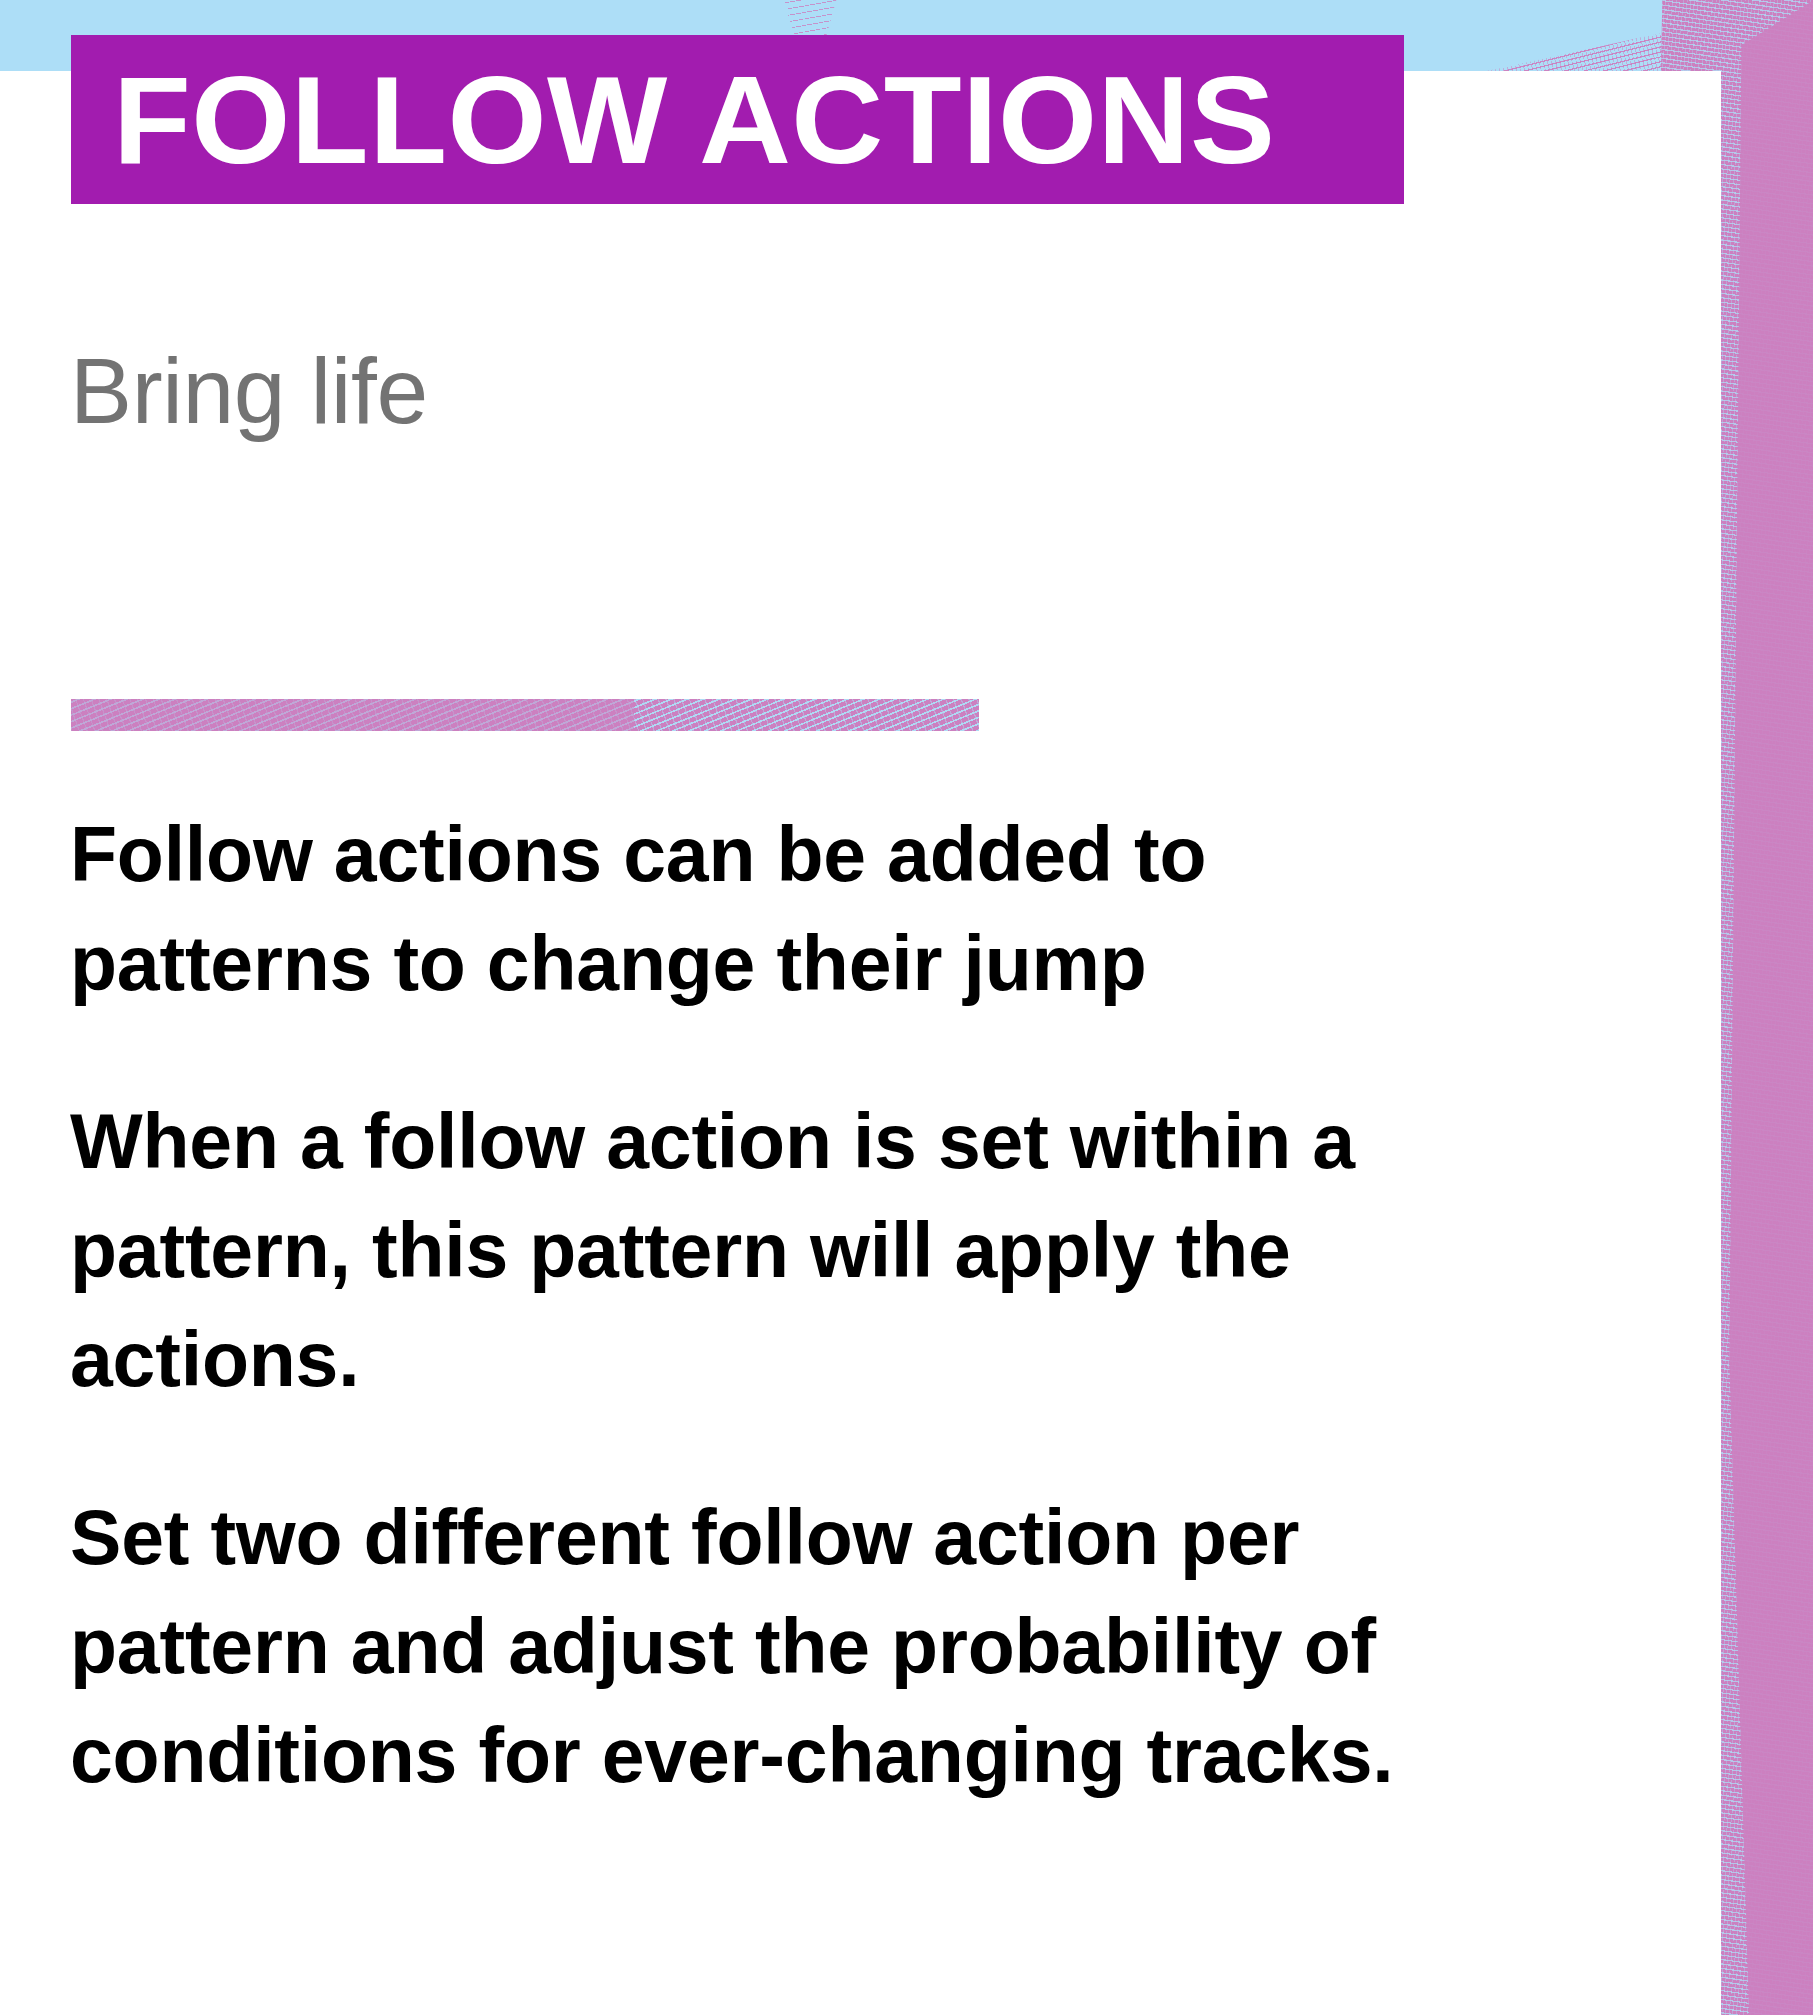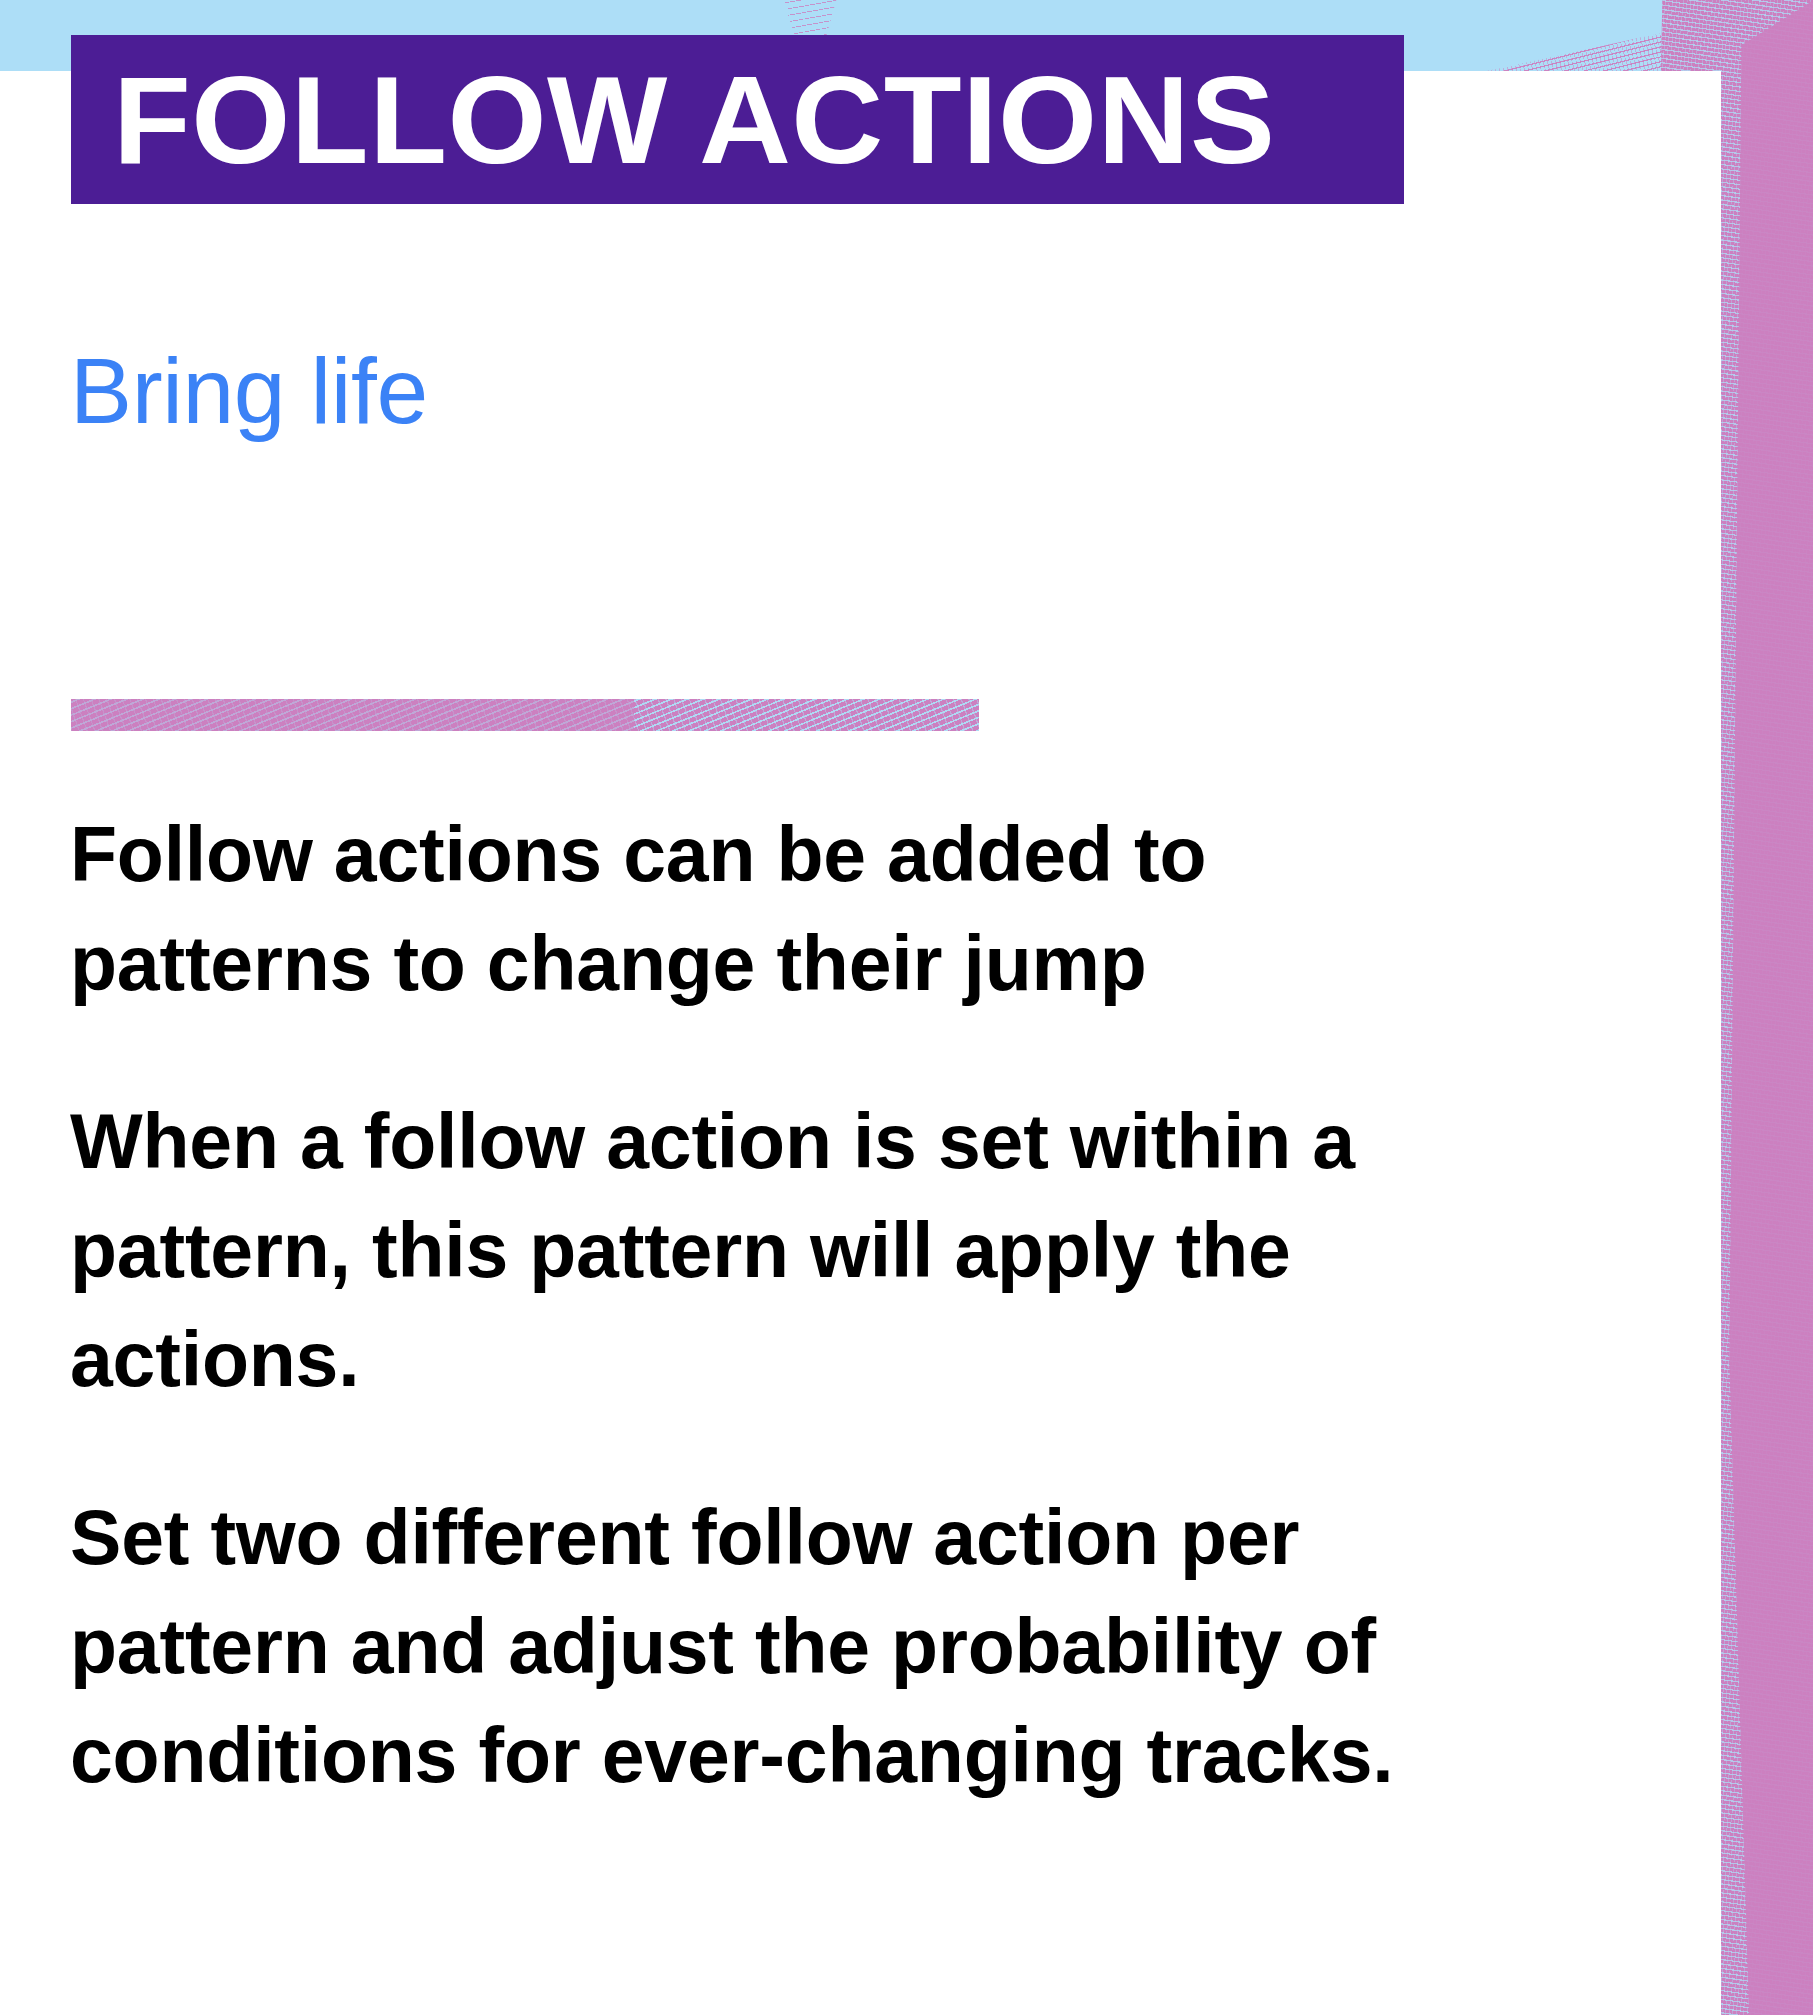--- a/index.html
+++ b/index.html
@@ -81,21 +81,21 @@
     width: 1721px;
     height: 2111px;
     background: #ffffff;
   }
 
   
   .title-box {
     position: absolute;
     left: 71px; top: 35px;
     width: 1333px; height: 169px;
-    background: #4c1d95;
+    background: #a21caf;
     display: flex;
     align-items: center;
     overflow: hidden;
   }
   .title-text {
     color: #ffffff;
     font-family: "Liberation Sans", sans-serif;
     font-weight: 700;
     font-size: 125px;
     line-height: 1;
@@ -104,21 +104,21 @@
     white-space: nowrap;
     transform: scaleX(1.02);
     transform-origin: left center;
   }
 
   .headline {
     position: absolute;
     left: 70px;
     top: 326px;
     width: 1451px;
-    color: #3b82f6;
+    color: #737373;
     font-family: "Liberation Sans", sans-serif;
     font-weight: 400;
     font-size: 93px;
     line-height: 1.40;
     letter-spacing: -0.4px;
   }
   .headline .hl-line { display: block; white-space: nowrap; }
 
   .divider {
     position: absolute;

